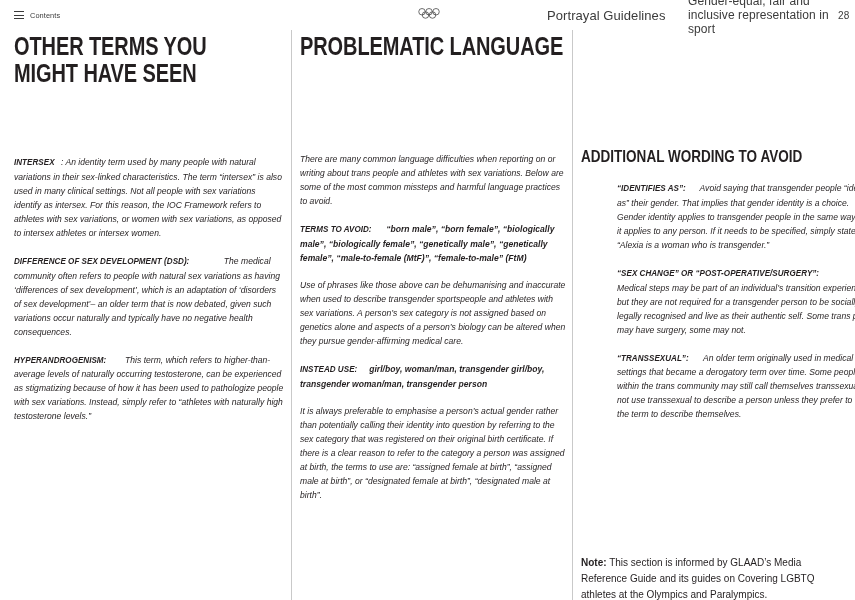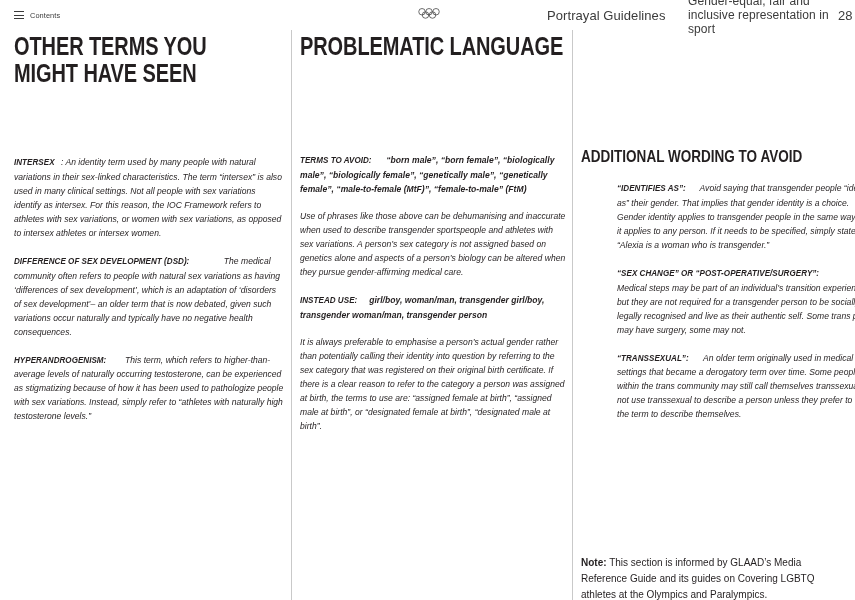--- a/index.html
+++ b/index.html
@@ -77,21 +77,21 @@
   }
   .hdr-title {
     position: absolute;
     left: 688px;
     font-size: 12px;
     color: #3b3b3b;
   }
   .hdr-page {
     position: absolute;
     left: 838px;
-    font-size: 13px;
+    font-size: 10px;
     color: #3b3b3b;
   }
 
   
   .cols {
     position: absolute;
     top: 30px;
     left: 0;
     width: 855px;
     height: 570px;
@@ -230,20 +230,21 @@
         <p class="para"><span class="term">DIFFERENCE OF SEX DEVELOPMENT (DSD):</span><span> The medical community often refers to people with natural sex variations as having ‘differences of sex development’, which is an adaptation of ‘disorders of sex development’– an older term that is now debated, given such variations occur naturally and typically have no negative health consequences.</span></p>
 
         <p class="para"><span class="term">HYPERANDROGENISM:</span><span> This term, which refers to higher-than-average levels of naturally occurring testosterone, can be experienced as stigmatizing because of how it has been used to pathologize people with sex variations. Instead, simply refer to “athletes with naturally high testosterone levels.”</span></p>
       </div>
     </div>
 
     <div class="col col-mid">
       <h1 class="bighead head-mid">PROBLEMATIC LANGUAGE</h1>
 
       <div class="body-block mid-intro">
+        <p class="para">There are many common language difficulties when reporting on or writing about trans people and athletes with sex variations. Below are some of the most common missteps and harmful language practices to avoid.</p>
 
         <p class="para"><span class="term">TERMS TO AVOID:</span><span class="strongtext"> “born male”, “born female”, “biologically male”, “biologically female”, “genetically male”, “genetically female”, “male-to-female (MtF)”, “female-to-male” (FtM)</span></p>
 
         <p class="para">Use of phrases like those above can be dehumanising and inaccurate when used to describe transgender sportspeople and athletes with sex variations. A person’s sex category is not assigned based on genetics alone and aspects of a person’s biology can be altered when they pursue gender-affirming medical care.</p>
 
         <p class="para"><span class="term">INSTEAD USE:</span><span class="strongtext"> girl/boy, woman/man, transgender girl/boy, transgender woman/man, transgender person</span></p>
 
         <p class="para">It is always preferable to emphasise a person’s actual gender rather than potentially calling their identity into question by referring to the sex category that was registered on their original birth certificate. If there is a clear reason to refer to the category a person was assigned at birth, the terms to use are: “assigned female at birth”, “assigned male at birth”, or “designated female at birth”, “designated male at birth”.</p>
       </div>
     </div>

